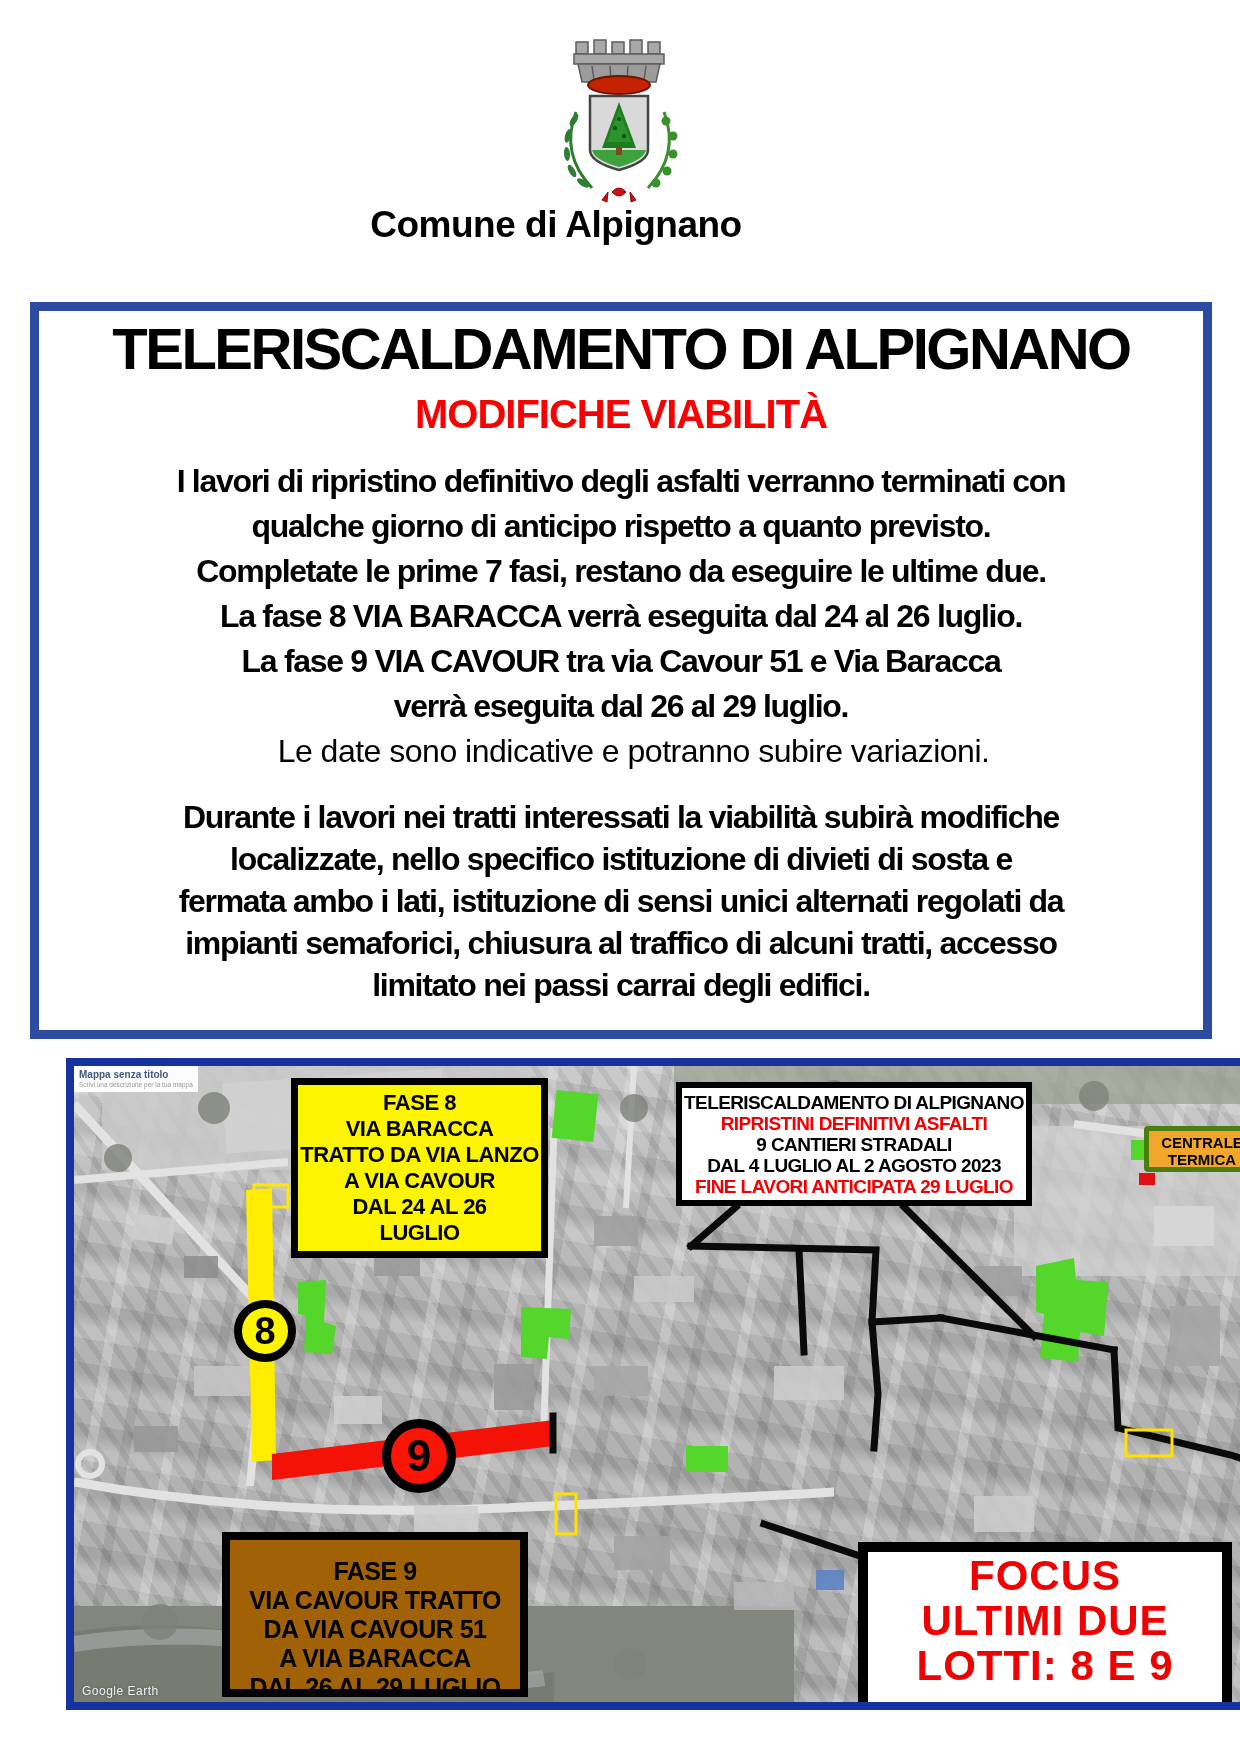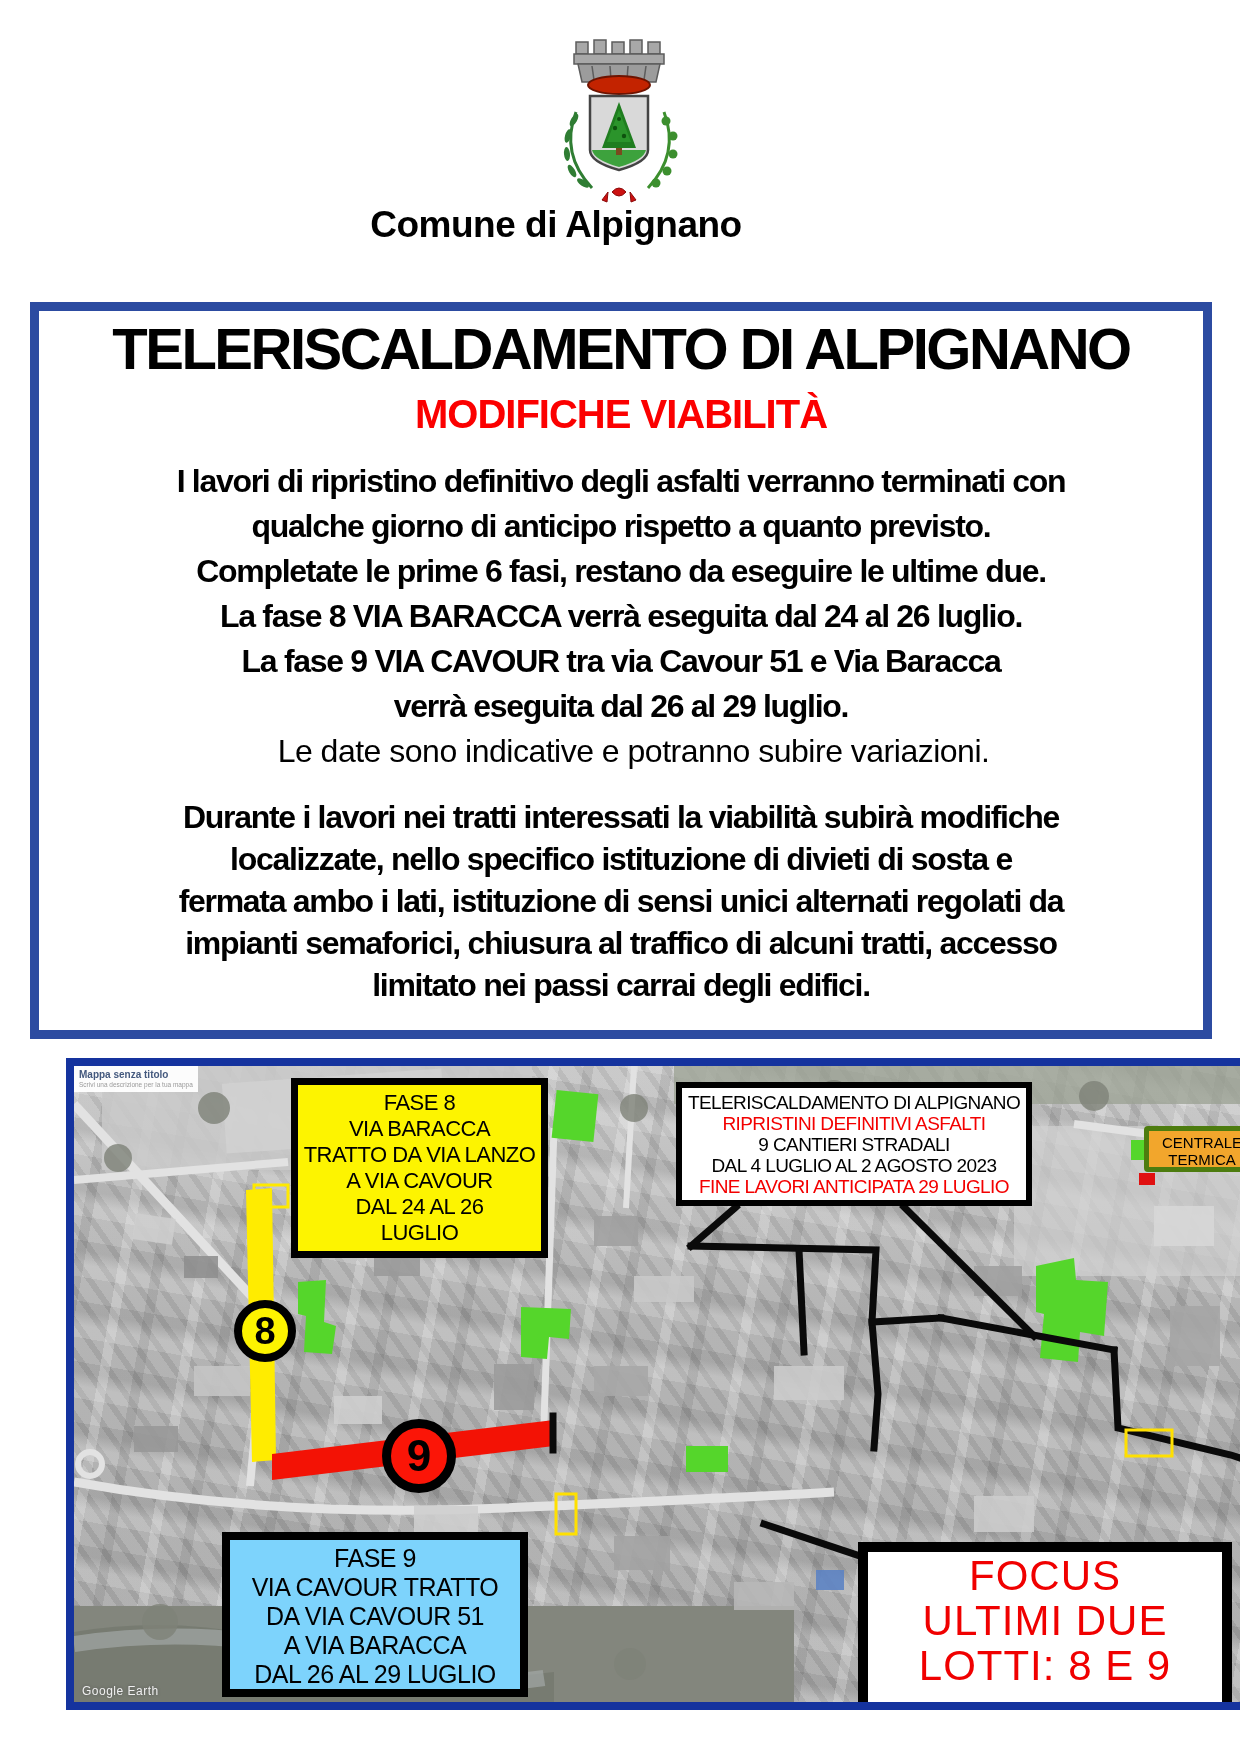--- a/index.html
+++ b/index.html
@@ -26,30 +26,30 @@
   .map{position:absolute;left:30px;top:1058px;width:1182px;height:652px;
        border:8px solid #15339e;box-sizing:border-box;overflow:hidden;margin-left:36px;}
   .map-bg{position:absolute;inset:0;background-color:#b0b0b0;
     background-image:
       repeating-linear-gradient(100deg, rgba(255,255,255,.22) 0 10px, rgba(255,255,255,0) 10px 34px, rgba(40,40,40,.10) 34px 44px, rgba(255,255,255,0) 44px 78px),
       repeating-linear-gradient(10deg, rgba(255,255,255,.16) 0 12px, rgba(0,0,0,.07) 26px 36px, rgba(255,255,255,0) 36px 60px),
       repeating-linear-gradient(55deg, rgba(0,0,0,.05) 0 6px, rgba(255,255,255,.08) 6px 18px),
       linear-gradient(180deg,#c6c6c6,#aeaeae 40%,#a9a9a9);}
   .map svg.overlay{position:absolute;left:0;top:0;}
 
-  .mlabel{position:absolute;box-sizing:border-box;text-align:center;font-weight:normal;}
+  .mlabel{position:absolute;box-sizing:border-box;text-align:center;font-weight:bold;}
   .phase8-box{left:217px;top:12px;width:257px;height:180px;background:#fdf400;border:7px solid #000;
               font-size:22px;line-height:26px;padding-top:5px;letter-spacing:-0.5px;}
   .info-box{left:602px;top:16px;width:356px;height:124px;background:#fff;border:6px solid #000;
             font-size:19px;line-height:21px;padding-top:4px;letter-spacing:-0.6px;}
   .info-box .red{color:#f30000;}
   .centrale{left:1070px;top:60px;width:116px;height:46px;background:#f2a62c;border:5px solid #4d7c0f;
             border-radius:4px;font-size:15px;line-height:17px;padding-top:3px;}
-  .phase9-box{left:148px;top:466px;width:306px;height:165px;background:#7dd3fc;border:8px solid #000;
-              font-size:25px;line-height:29px;padding-top:4px;letter-spacing:-0.5px;}
+  .phase9-box{left:148px;top:466px;width:306px;height:165px;background:#a16207;border:8px solid #000;
+              font-size:25px;line-height:29px;padding-top:17px;letter-spacing:-0.5px;}
   .focus-box{left:784px;top:476px;width:374px;height:188px;background:#fff;border:10px solid #000;
              font-size:42px;line-height:45px;color:#f00000;letter-spacing:1px;padding-top:1px;}
 
   .marker{position:absolute;border-radius:50%;box-sizing:border-box;text-align:center;font-weight:bold;}
   .m8{left:160px;top:234px;width:62px;height:62px;background:#fdf400;border:8px solid #000;
       font-size:38px;line-height:46px;}
   .m9{left:308px;top:353px;width:74px;height:74px;background:#fb1507;border:9px solid #000;
       font-size:44px;line-height:56px;}
 
   .watermark{position:absolute;left:0;top:0;width:124px;background:rgba(255,255,255,.95);
@@ -117,21 +117,21 @@
     </svg>
   </div>
   <div class="muni">Comune di Alpignano</div>
 
   <div class="notice">
     <div class="n-title">TELERISCALDAMENTO DI ALPIGNANO</div>
     <div class="n-sub">MODIFICHE VIABILITÀ</div>
     <div class="n-body">
       <div class="nline">I lavori di ripristino definitivo degli asfalti verranno terminati con</div>
       <div class="nline">qualche giorno di anticipo rispetto a quanto previsto.</div>
-      <div class="nline">Completate le prime 6 fasi, restano da eseguire le ultime due.</div>
+      <div class="nline">Completate le prime 7 fasi, restano da eseguire le ultime due.</div>
       <div class="nline">La fase 8 VIA BARACCA verrà eseguita dal 24 al 26 luglio.</div>
       <div class="nline">La fase 9 VIA CAVOUR tra via Cavour 51 e Via Baracca</div>
       <div class="nline">verrà eseguita dal 26 al 29 luglio.</div>
       <div class="nnote">Le date sono indicative e potranno subire variazioni.</div>
     </div>
     <div class="n-body2">
       <div class="nline">Durante i lavori nei tratti interessati la viabilità subirà modifiche</div>
       <div class="nline">localizzate, nello specifico istituzione di divieti di sosta e</div>
       <div class="nline">fermata ambo i lati, istituzione di sensi unici alternati regolati da</div>
       <div class="nline">impianti semaforici, chiusura al traffico di alcuni tratti, accesso</div>

